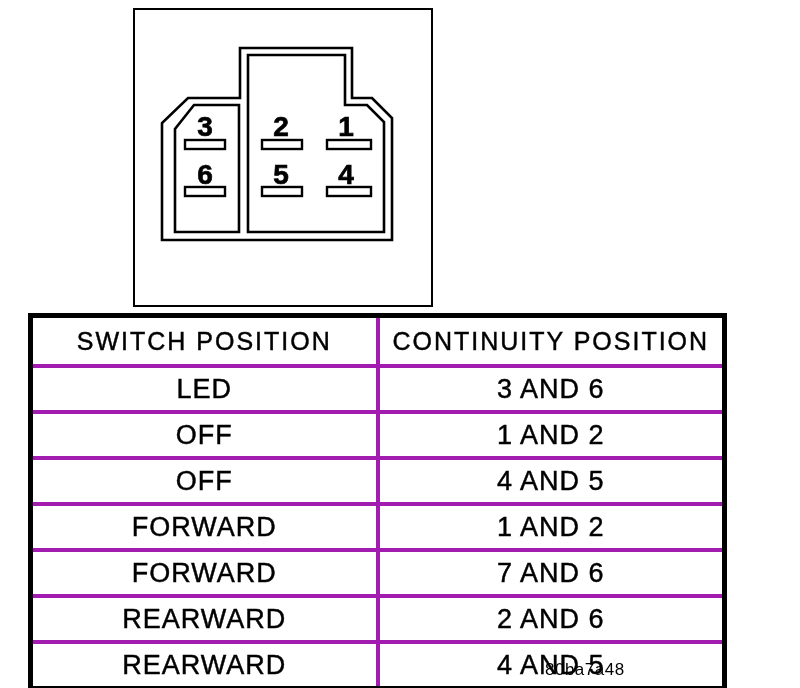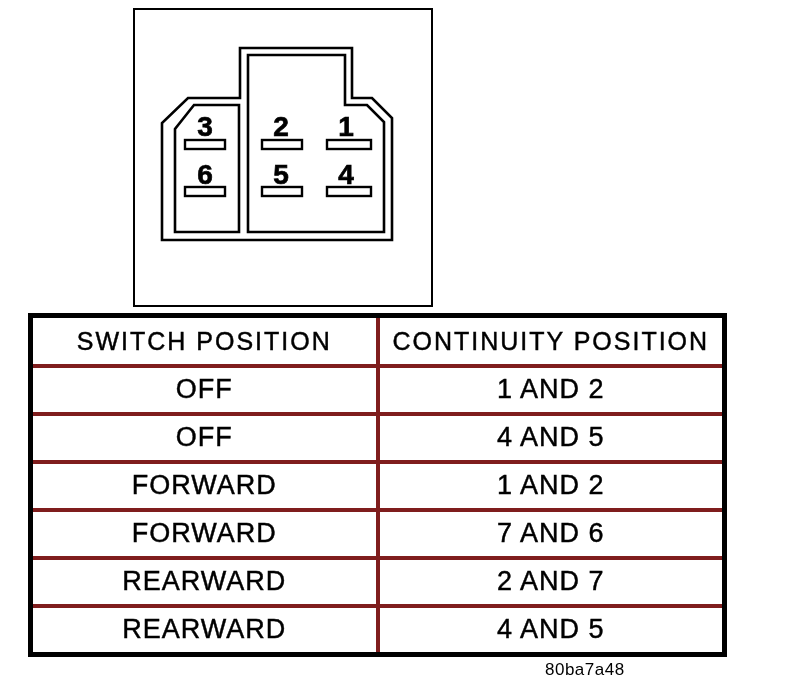--- a/index.html
+++ b/index.html
@@ -29,21 +29,21 @@
     left: 28px;
     top: 313px;
     width: 699px;
     height: 344px;
     border-collapse: collapse;
     table-layout: fixed;
     border: 5px solid #000000;
   }
   table.continuity th,
   table.continuity td {
-    border: 4px solid #7f1d1d;
+    border: 4px solid #a21caf;
     text-align: center;
     vertical-align: middle;
     padding: 0;
     background: #ffffff;
   }
   table.continuity th {
     font-weight: 400;
     font-size: 25px;
     letter-spacing: 2px;
     height: 46px;
@@ -95,38 +95,42 @@
 
   <table class="continuity">
     <thead>
       <tr>
         <th class="scan-text">SWITCH POSITION</th>
         <th class="scan-text">CONTINUITY POSITION</th>
       </tr>
     </thead>
     <tbody>
       <tr>
+        <td class="scan-text">LED</td>
+        <td class="scan-text">3 AND 6</td>
+      </tr>
+      <tr>
         <td class="scan-text">OFF</td>
         <td class="scan-text">1 AND 2</td>
       </tr>
       <tr>
         <td class="scan-text">OFF</td>
         <td class="scan-text">4 AND 5</td>
       </tr>
       <tr>
         <td class="scan-text">FORWARD</td>
         <td class="scan-text">1 AND 2</td>
       </tr>
       <tr>
         <td class="scan-text">FORWARD</td>
         <td class="scan-text">7 AND 6</td>
       </tr>
       <tr>
         <td class="scan-text">REARWARD</td>
-        <td class="scan-text">2 AND 7</td>
+        <td class="scan-text">2 AND 6</td>
       </tr>
       <tr>
         <td class="scan-text">REARWARD</td>
         <td class="scan-text">4 AND 5</td>
       </tr>
     </tbody>
   </table>
 
   <div class="figure-code">80ba7a48</div>
 

